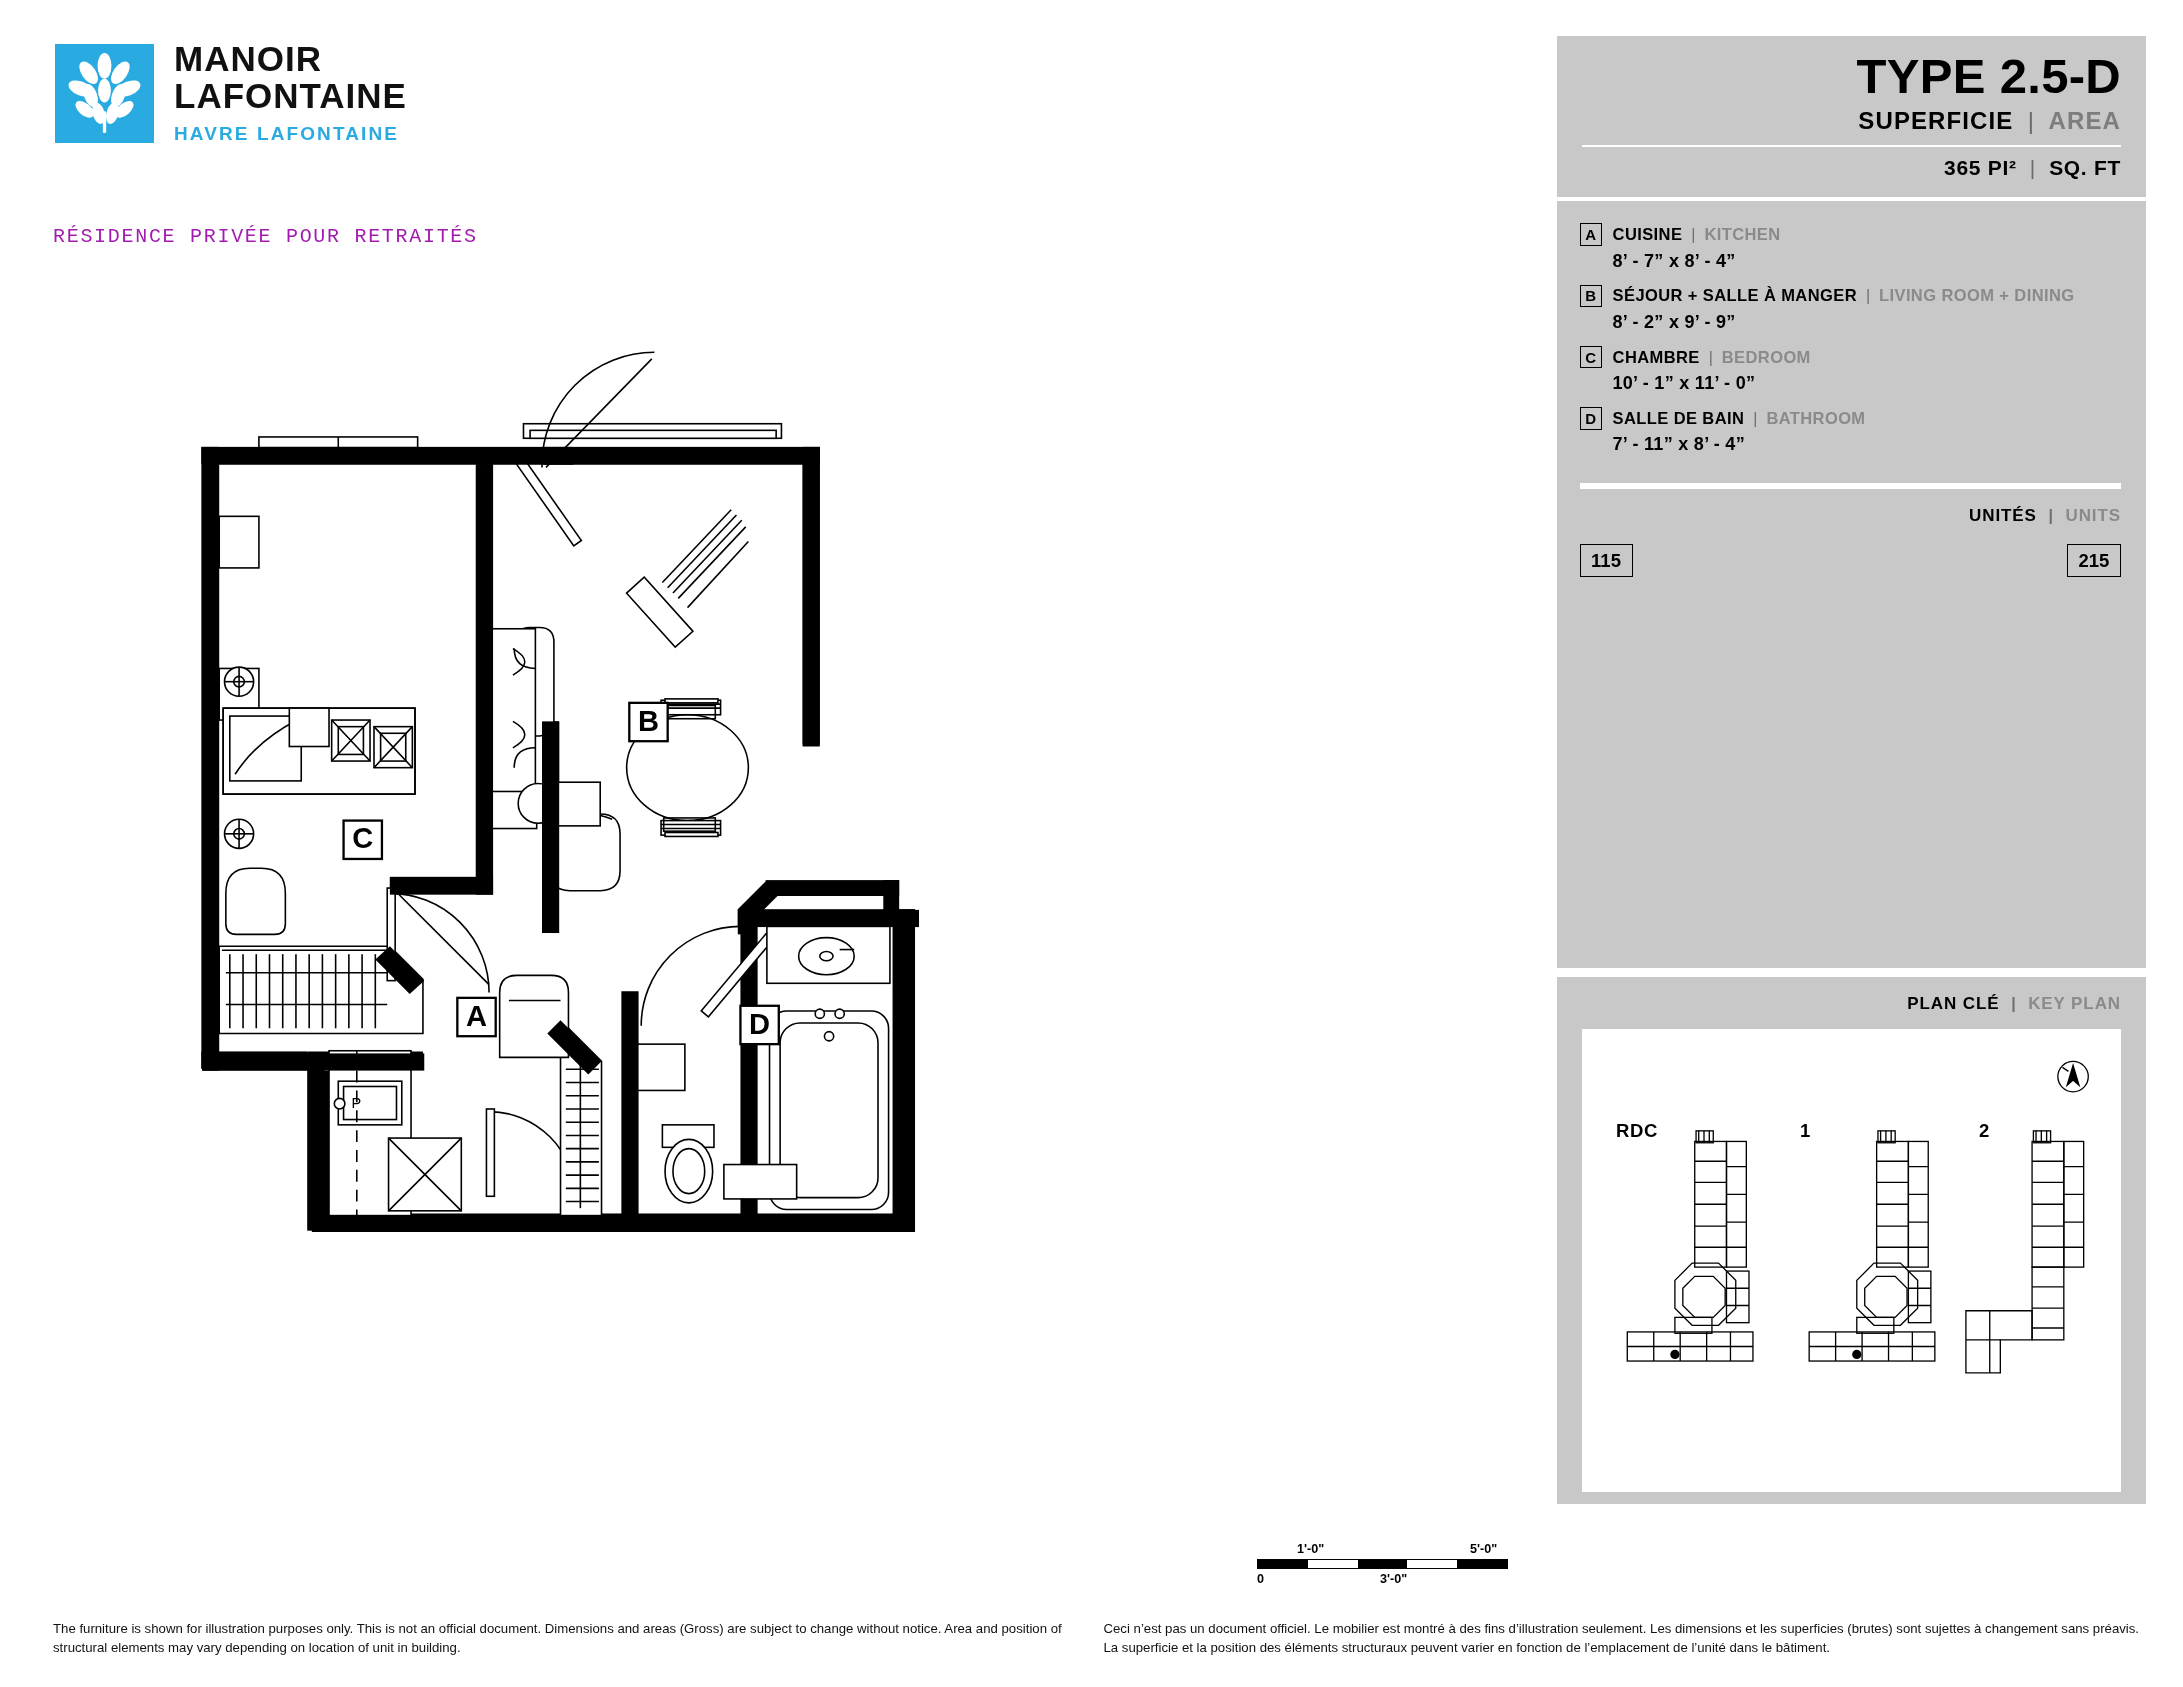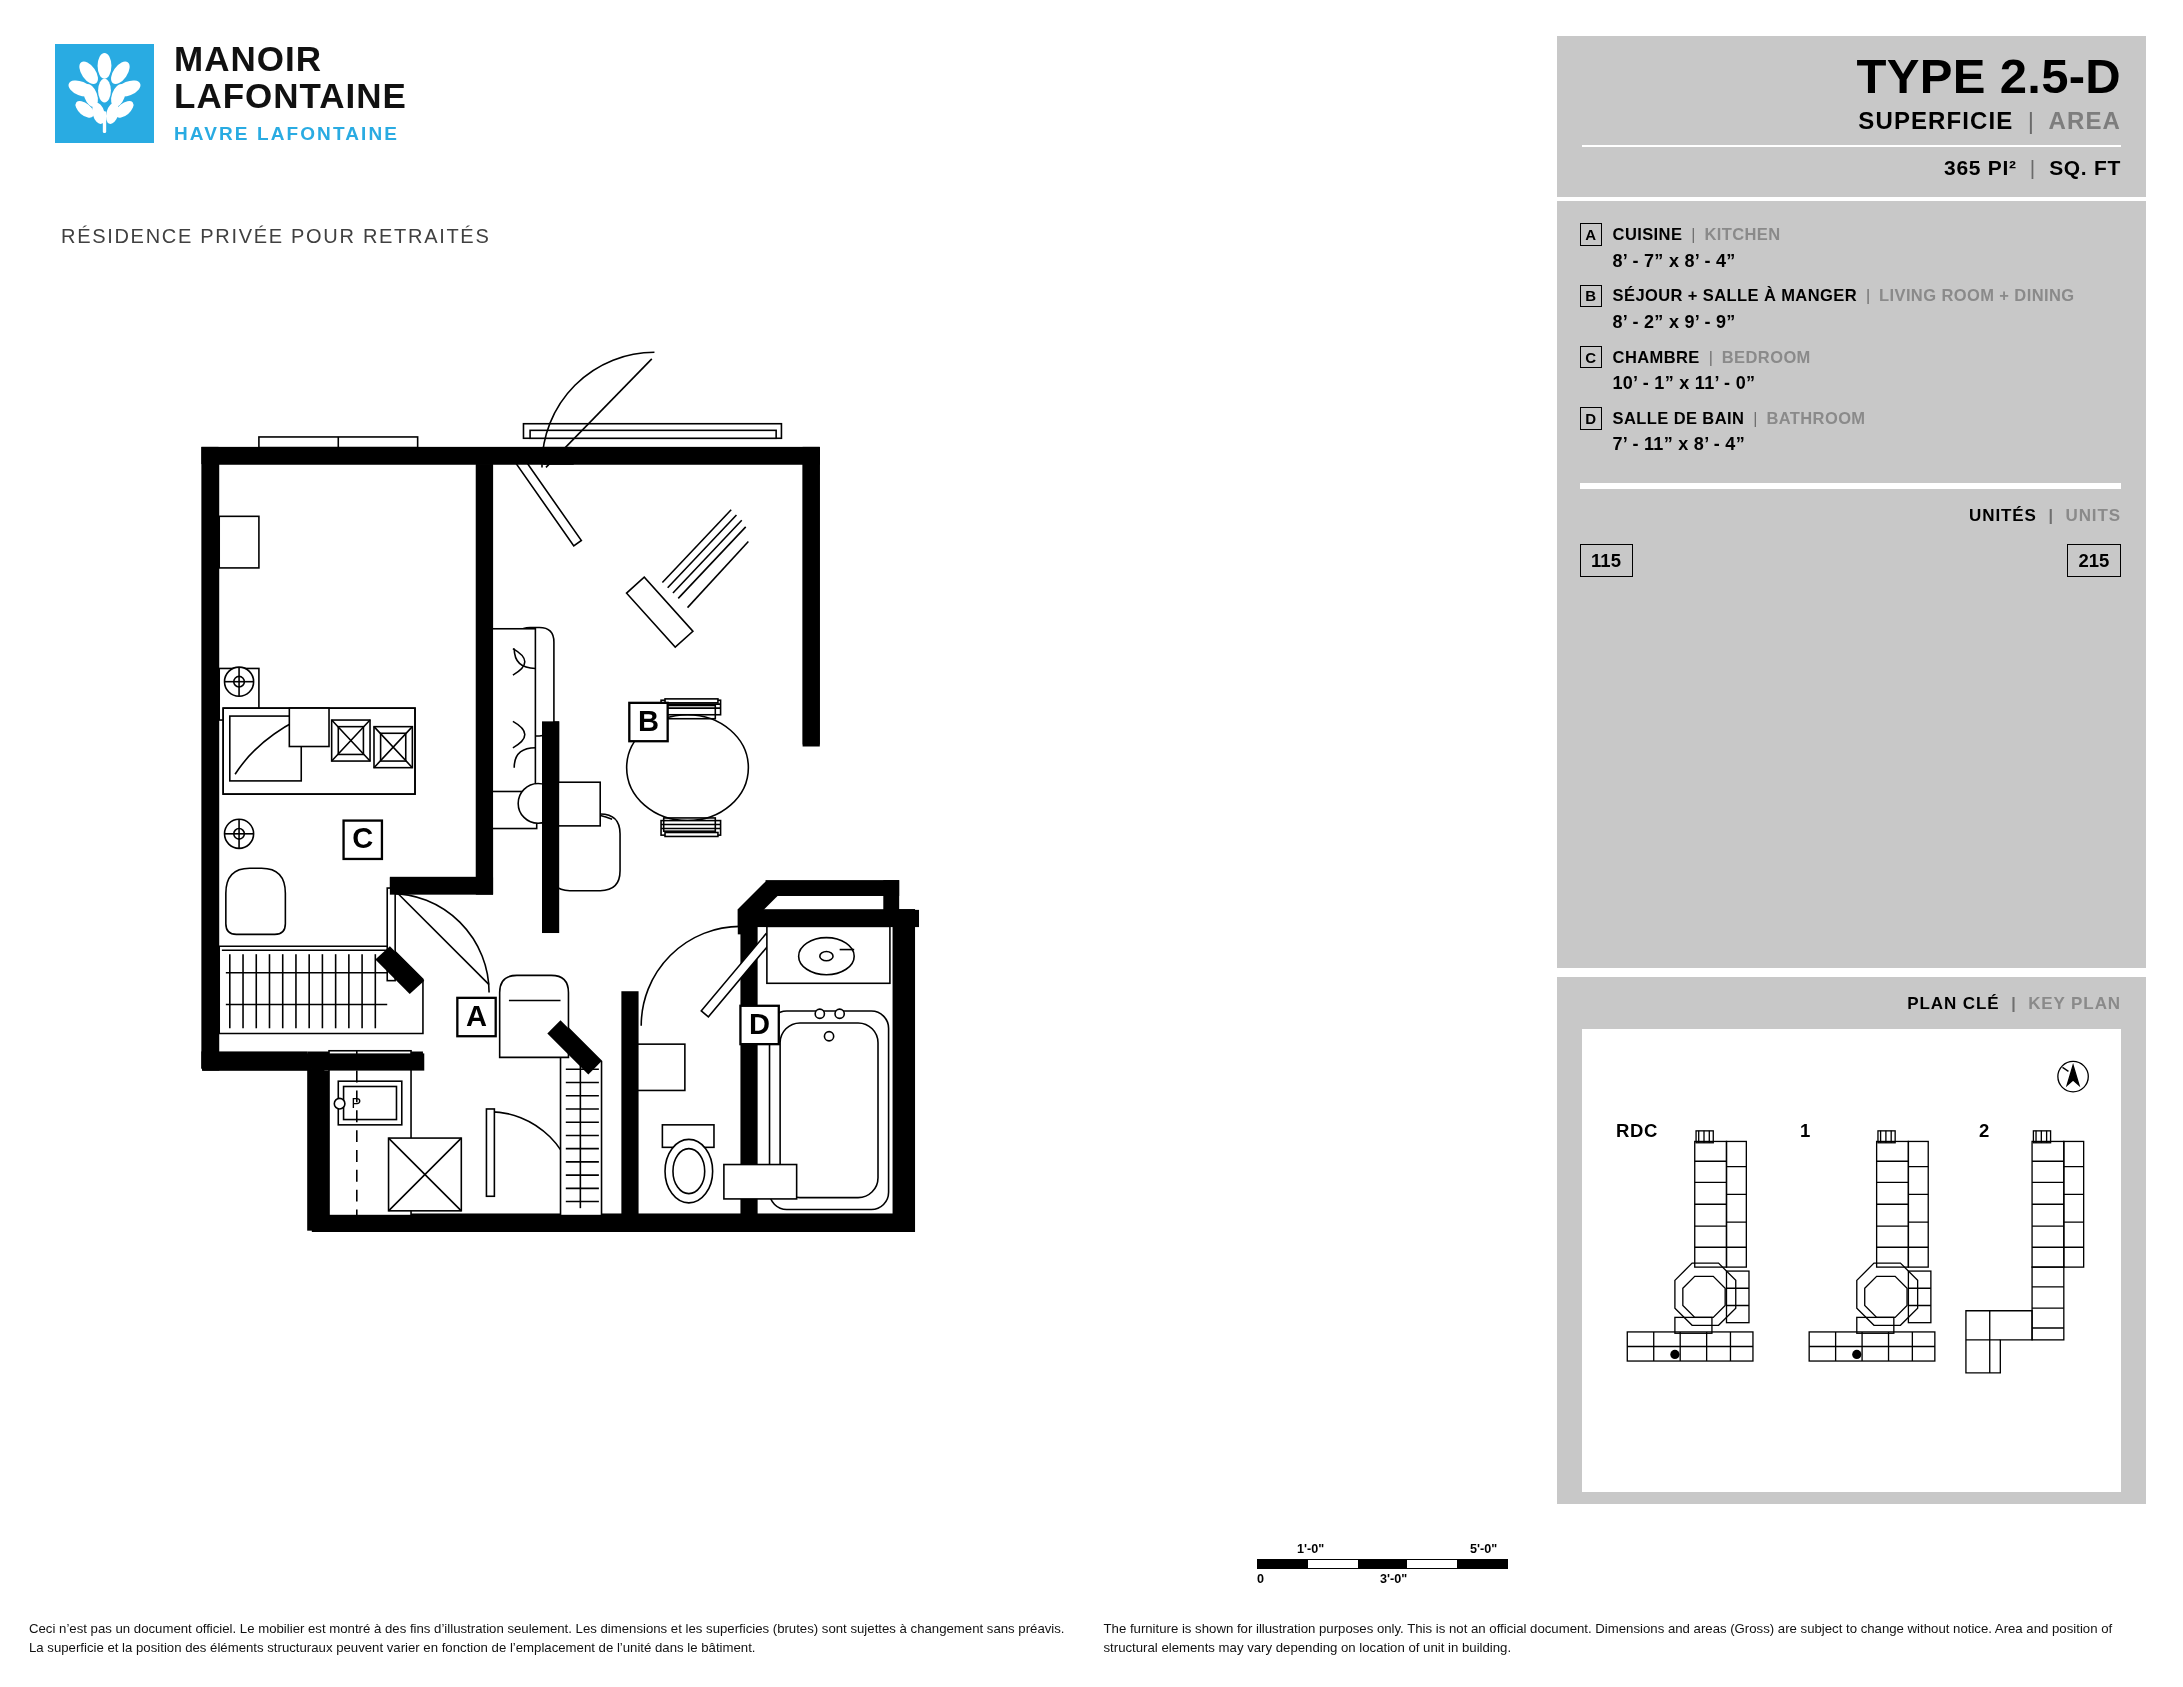--- a/index.html
+++ b/index.html
@@ -27,23 +27,24 @@
   }
   .brand-line2 {
     font-size:35px; font-weight:bold; letter-spacing:1px; line-height:1.04;
     color:#111; margin:0;
   }
   .brand-line3 {
     font-size:19px; font-weight:bold; letter-spacing:2.1px; color:#29ABE2;
     margin-top:9.3px;
   }
   .brand-tagline {
-    position:absolute; left:13px; top:193px;
-    font-size:20px; font-weight:normal; letter-spacing:1.7px; color:#404040;
+    position:absolute; left:5px; top:193px;
+    font-size:20px; font-weight:normal; letter-spacing:1.7px; color:#a21caf;
     white-space:nowrap;
+    font-family:Liberation Mono, monospace;
   }
 
   
   #right-panel { position:absolute; left:1549px; top:36px; width:589px;margin-left:8px; }
   #title-band {
     background:#c8c8c8; padding:14.6px 25px 17px 25px; text-align:right;
   }
   #plan-type {
     font-size:49px; font-weight:bold; letter-spacing:0.3px; line-height:1.05;
     margin:0 0 5.3px 0;
@@ -564,17 +565,17 @@
     <div class="sb-seg black"></div>
   </div>
   <div class="sb-bottom">
     <span style="left:0px;">0</span>
     <span style="left:123px;">3'-0"</span>
   </div>
 </div>
 
 <div id="footer">
   <div id="footer-inner">
+    <div class="footer-col right">The furniture is shown for illustration purposes only. This is not an official document. Dimensions and areas (Gross) are subject to change without notice. Area and position of structural elements may vary depending on location of unit in building.</div>
     <div class="footer-col">Ceci n’est pas un document officiel. Le mobilier est montré à des fins d’illustration seulement. Les dimensions et les superficies (brutes) sont sujettes à changement sans préavis. La superficie et la position des éléments structuraux peuvent varier en fonction de l’emplacement de l’unité dans le bâtiment.</div>
-    <div class="footer-col right">The furniture is shown for illustration purposes only. This is not an official document. Dimensions and areas (Gross) are subject to change without notice. Area and position of structural elements may vary depending on location of unit in building.</div>
   </div>
 </div>
 
 
 </body></html>

